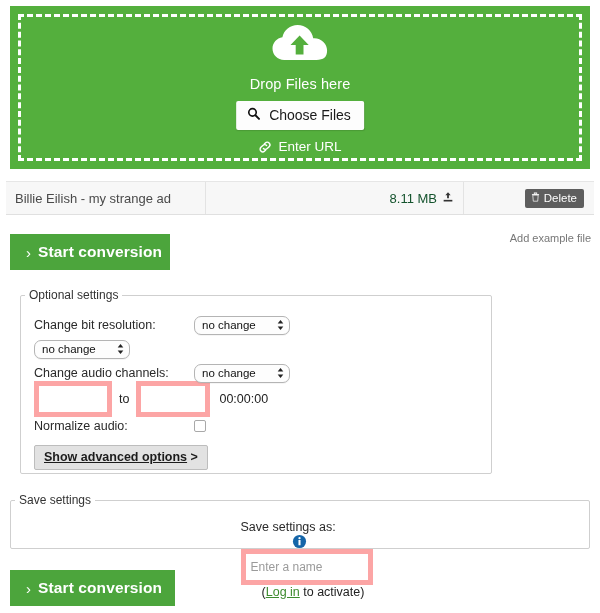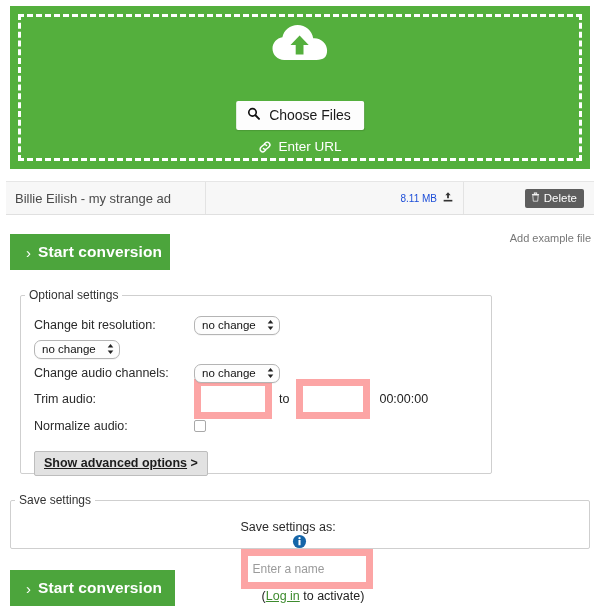--- a/index.html
+++ b/index.html
@@ -79,21 +79,21 @@
     font-size: 13px; color: #4a4a4a;
     white-space: nowrap; overflow: hidden; text-overflow: clip;
   }
   .file-size-cell {
     flex: 1;
     display: flex; align-items: center; justify-content: flex-end;
     padding-right: 9px;
     border-right: 1px solid #e3e3e3;
     gap: 5px;
   }
-  .file-size { font-size: 10px; color: #1d4ed8; }
+  .file-size { font-size: 13px; color: #14532d; }
   .file-actions-cell {
     width: 130px;
     display: flex; align-items: center; justify-content: flex-end;
     padding-right: 10px;
   }
   .delete-btn {
     background: #5e5e5e;
     color: #fff;
     border: none; border-radius: 2px;
     font-size: 11.5px;
@@ -162,33 +162,33 @@
   }
   .mac-select {
     -webkit-appearance: none; appearance: none;
     background: #fdfdfd;
     border: 1px solid #b4b4b4;
     border-radius: 7px;
     font-family: "Liberation Sans", sans-serif;
     font-size: 11.5px;
     color: #111;
     height: 19px;
-    padding: 0 23px 0 7px;
+    padding: 0 33px 0 7px;
     cursor: pointer;
     position: relative;
     box-shadow: 0 1px 0 rgba(0,0,0,.04);
   }
   .select-wrap { position: relative; display: inline-flex; }
   .select-arrows {
     position: absolute; right: 6px; top: 50%; transform: translateY(-50%);
     pointer-events: none;
     display: flex; flex-direction: column; gap: 2px;
   }
   .text-input {
-    border: 7px solid #fca5a5;
+    border: 5px solid #fca5a5;
     background: #fff;
     height: 22px;
     font-family: "Liberation Sans", sans-serif;
     font-size: 12px;
     padding: 13px 5px;
     border-radius: 0;
     color: #0369a1;
   }
   .text-input::placeholder { color: #9b9b9b; }
   .trim-a { width: 78px; }
@@ -199,21 +199,21 @@
     -webkit-appearance: none; appearance: none;
     width: 12px; height: 12px;
     border: 1px solid #a9a9a9;
     border-radius: 2px;
     background: #fff;
     cursor: pointer;
     margin: 0;
   }
   .adv-btn {
     margin-left: 13px;
-    margin-top: 12px;
+    margin-top: 6px;
     background: #e2e2e2;
     border: 1px solid #bdbdbd;
     border-radius: 2px;
     font-family: "Liberation Sans", sans-serif;
     font-size: 12.5px;
     font-weight: bold;
     color: #1c1c1c;
     padding: 4px 9px 5px 9px;
     cursor: pointer;
     display: inline-block;
@@ -241,20 +241,21 @@
   <div class="dropzone">
     <div class="dropzone-inner"></div>
 
     <div class="cloud-wrap">
       <svg width="58" height="42" viewBox="0 0 58 42" aria-hidden="true">
         <path fill="#ffffff" d="M45.5 38H13.2C6.6 38 1.5 32.9 1.5 26.6c0-5.8 4.3-10.6 9.9-11.4C12.8 8.2 19.1 3 26.6 3c7.9 0 14.5 5.8 15.6 13.3.4-.05.8-.08 1.2-.08 7 0 12.7 5.6 12.7 12.4S52.5 38 45.5 38z"></path>
         <path fill="#54AF3D" d="M28.6 13.4l9.1 9.6h-5.2v9.4h-7.8V23h-5.2z"></path>
       </svg>
     </div>
 
+    <div class="drop-text">Drop Files here</div>
 
     <button class="choose-files">
       <span>
         <svg width="13" height="13" viewBox="0 0 16 16" aria-hidden="true">
           <circle cx="6.6" cy="6.6" r="4.6" fill="none" stroke="#111" stroke-width="2"></circle>
           <line x1="10.2" y1="10.2" x2="14.6" y2="14.6" stroke="#111" stroke-width="2.4" stroke-linecap="round"></line>
         </svg>
       </span>
       <span>Choose Files</span>
     </button>
@@ -363,21 +364,20 @@
         <span class="select-arrows">
           <svg width="7" height="10" viewBox="0 0 7 10" aria-hidden="true">
             <path fill="#222" d="M3.5 0L6.3 3.6H0.7z"></path>
             <path fill="#222" d="M3.5 10L0.7 6.4h5.6z"></path>
           </svg>
         </span>
       </span>
     </div>
 
     <div class="row" style="height:28px;">
-      <span class="row-label">Trim audio:</span>
       <input class="text-input trim-a" type="text" value="" style="">
       <span class="to-label">to</span>
       <input class="text-input trim-b" type="text" value="" style="">
       <span class="duration">00:00:00</span>
     </div>
 
     <div class="row" style="height:26px;">
       <span class="row-label">Normalize audio:</span>
       <input class="cb" type="checkbox" style="">
     </div>

